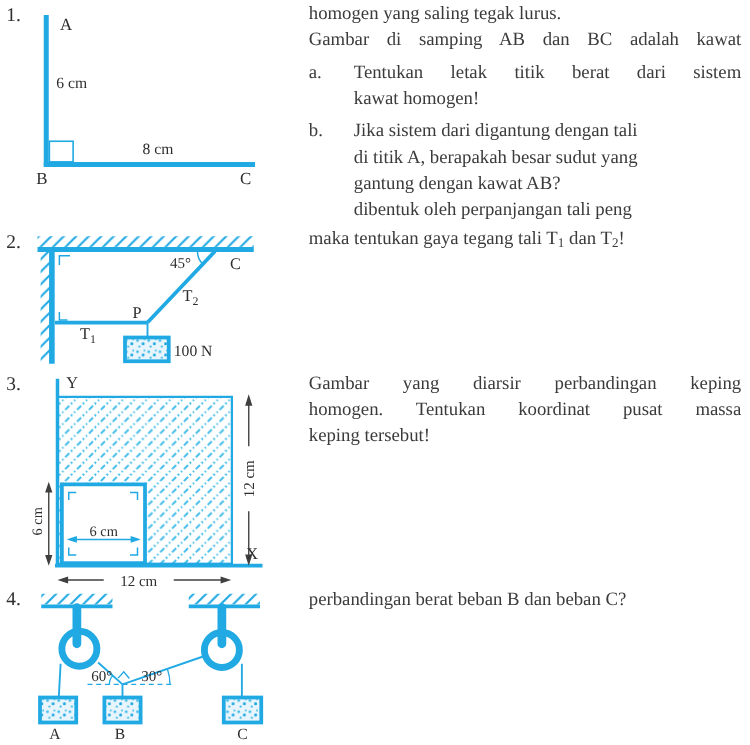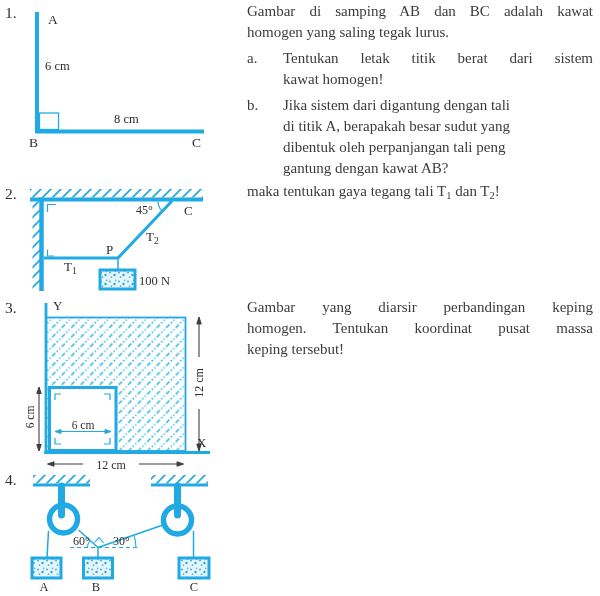--- a/index.html
+++ b/index.html
@@ -148,46 +148,47 @@
       <rect x="179" y="558" width="30" height="20"></rect>
     </g>
     <text x="73" y="545" font-size="12">60°</text>
     <text x="113" y="545" font-size="12">30°</text>
     <text x="44" y="591" font-size="12.5" text-anchor="middle">A</text>
     <text x="96" y="591" font-size="12.5" text-anchor="middle">B</text>
     <text x="194" y="591" font-size="12.5" text-anchor="middle">C</text>
   </svg>
 
   <div class="ptext" style="top:1px">
+    <div class="ln">homogen yang saling tegak lurus.</div>
     <div class="ln jl">Gambar di samping AB dan BC adalah kawat</div>
-    <div class="ln">homogen yang saling tegak lurus.</div>
     <div class="li">
       <span class="lab">a.</span>
       <span class="bd">
         <span class="ln jl" style="display:block">Tentukan letak titik berat dari sistem</span>
         <span class="ln" style="display:block">kawat homogen!</span>
       </span>
     </div>
     <div class="li">
       <span class="lab">b.</span>
       <span class="bd">
         <span class="ln" style="display:block">Jika sistem dari digantung dengan tali</span>
         <span class="ln" style="display:block">di titik A, berapakah besar sudut yang</span>
+        <span class="ln" style="display:block">gantung dengan kawat AB?</span>
         <span class="ln" style="display:block">dibentuk oleh perpanjangan tali peng</span>
-        <span class="ln" style="display:block">gantung dengan kawat AB?</span>
       </span>
     </div>
   </div>
 
   <div class="ptext" style="top:181px">
     <div class="ln"><span>maka tentukan gaya tegang tali T</span><span class="sb">1</span><span> dan T</span><span class="sb">2</span><span>!</span></div>
   </div>
 
   <div class="ptext" style="top:297px">
     <div class="ln jl">Gambar yang diarsir perbandingan keping</div>
     <div class="ln jl">homogen. Tentukan koordinat pusat massa</div>
     <div class="ln">keping tersebut!</div>
   </div>
 
   <div class="ptext" style="top:470px">
+    <div class="ln">perbandingan berat beban B dan beban C?</div>
   </div>
 
 </div>
 
 </body></html>

